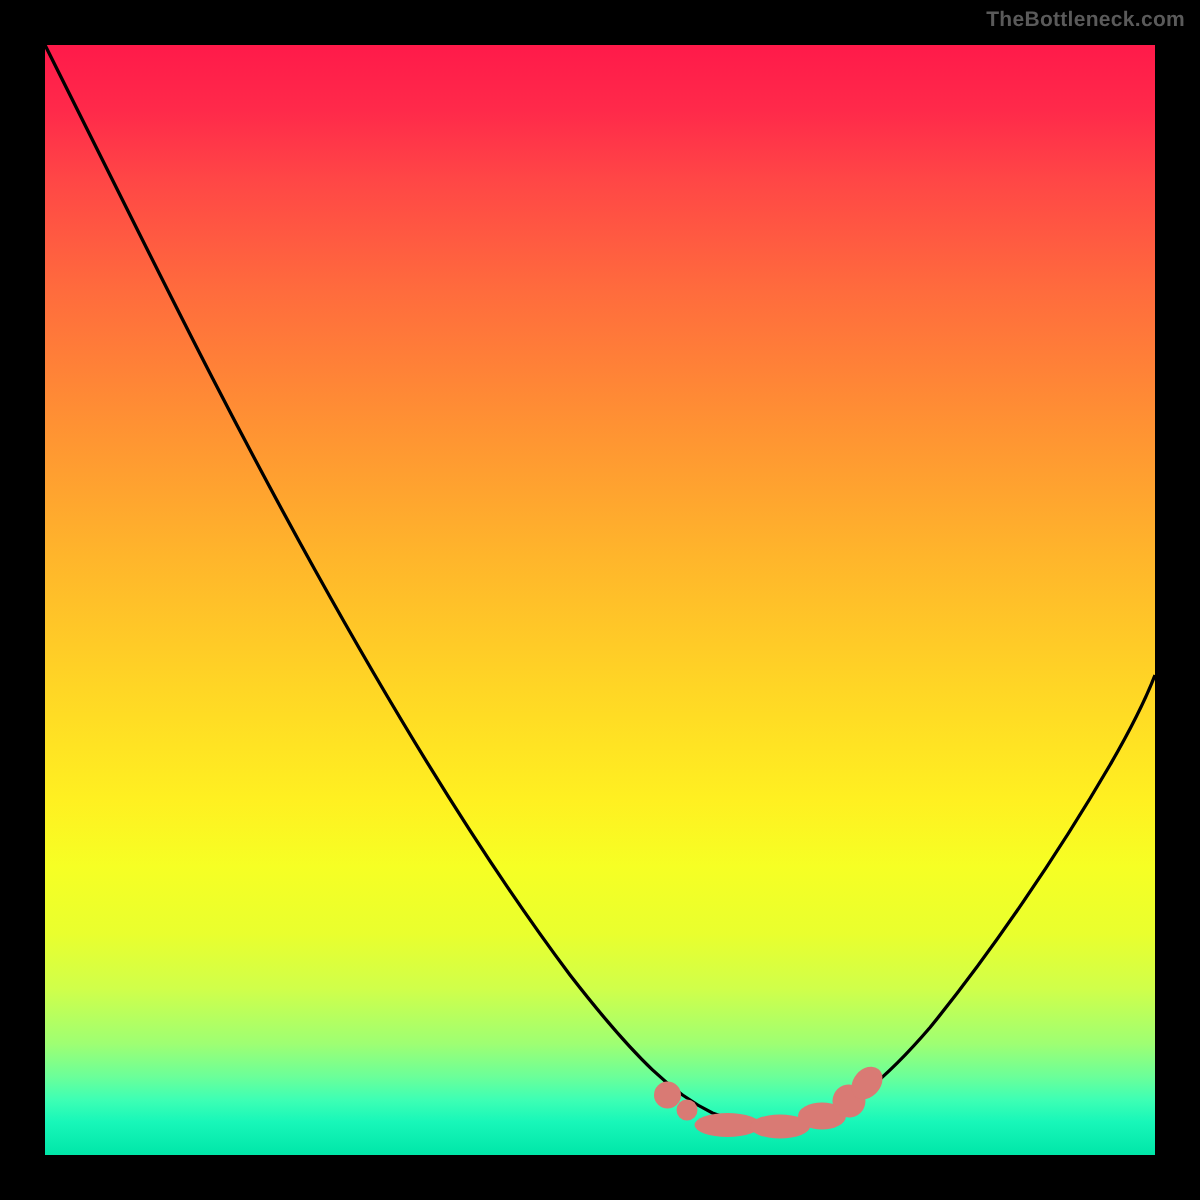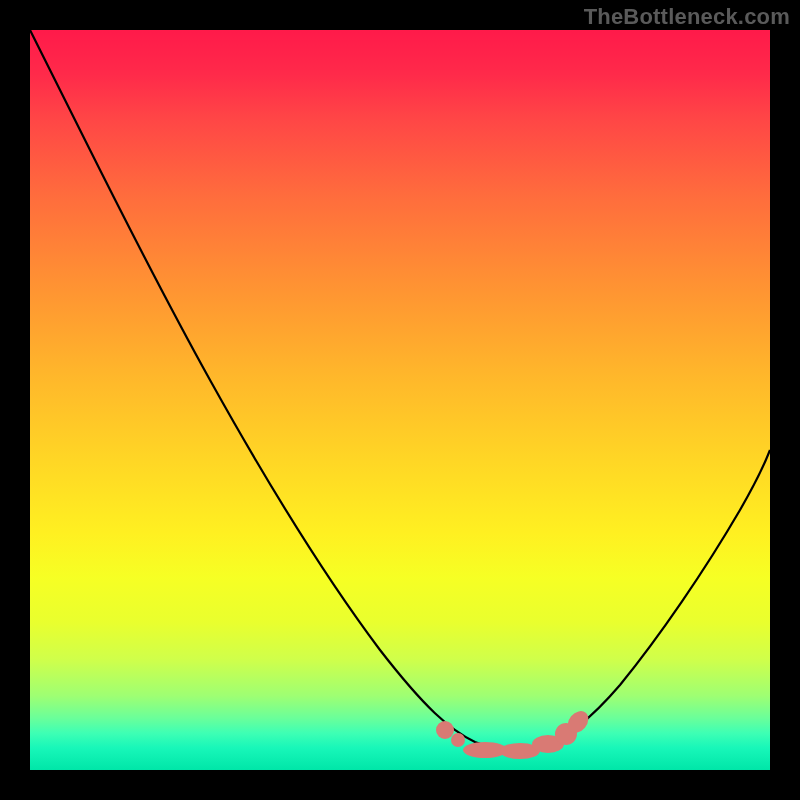--- a/index.html
+++ b/index.html
@@ -15,21 +15,21 @@
     position: relative;
     width: 800px;
     height: 800px;
     background: #000;
   }
   .watermark {
     position: absolute;
     top: 4px;
     right: 10px;
     color: #5a5a5a;
-    font-size: 22px;
+    font-size: 14px;
     font-weight: 600;
     letter-spacing: 0.2px;
     z-index: 5;
     text-align: right;
   }
   .plot-area {
     position: absolute;
     left: 30px;
     top: 30px;
     width: 740px;

